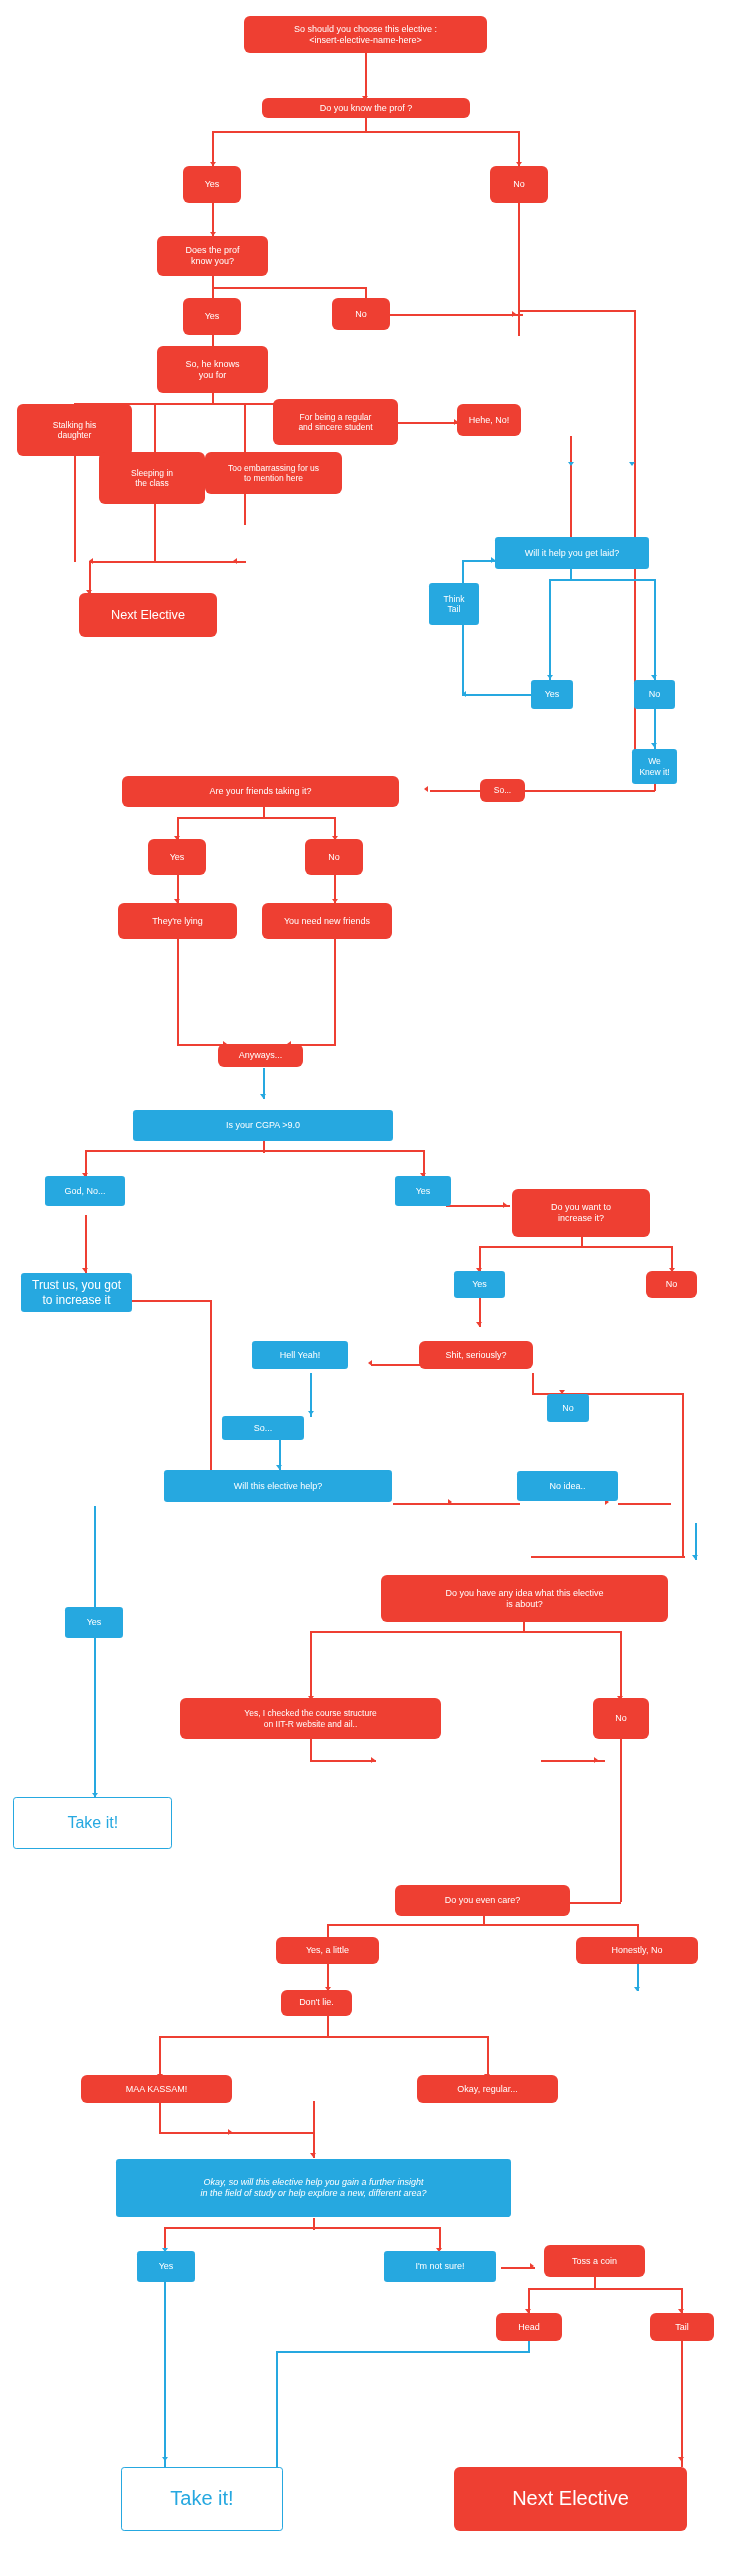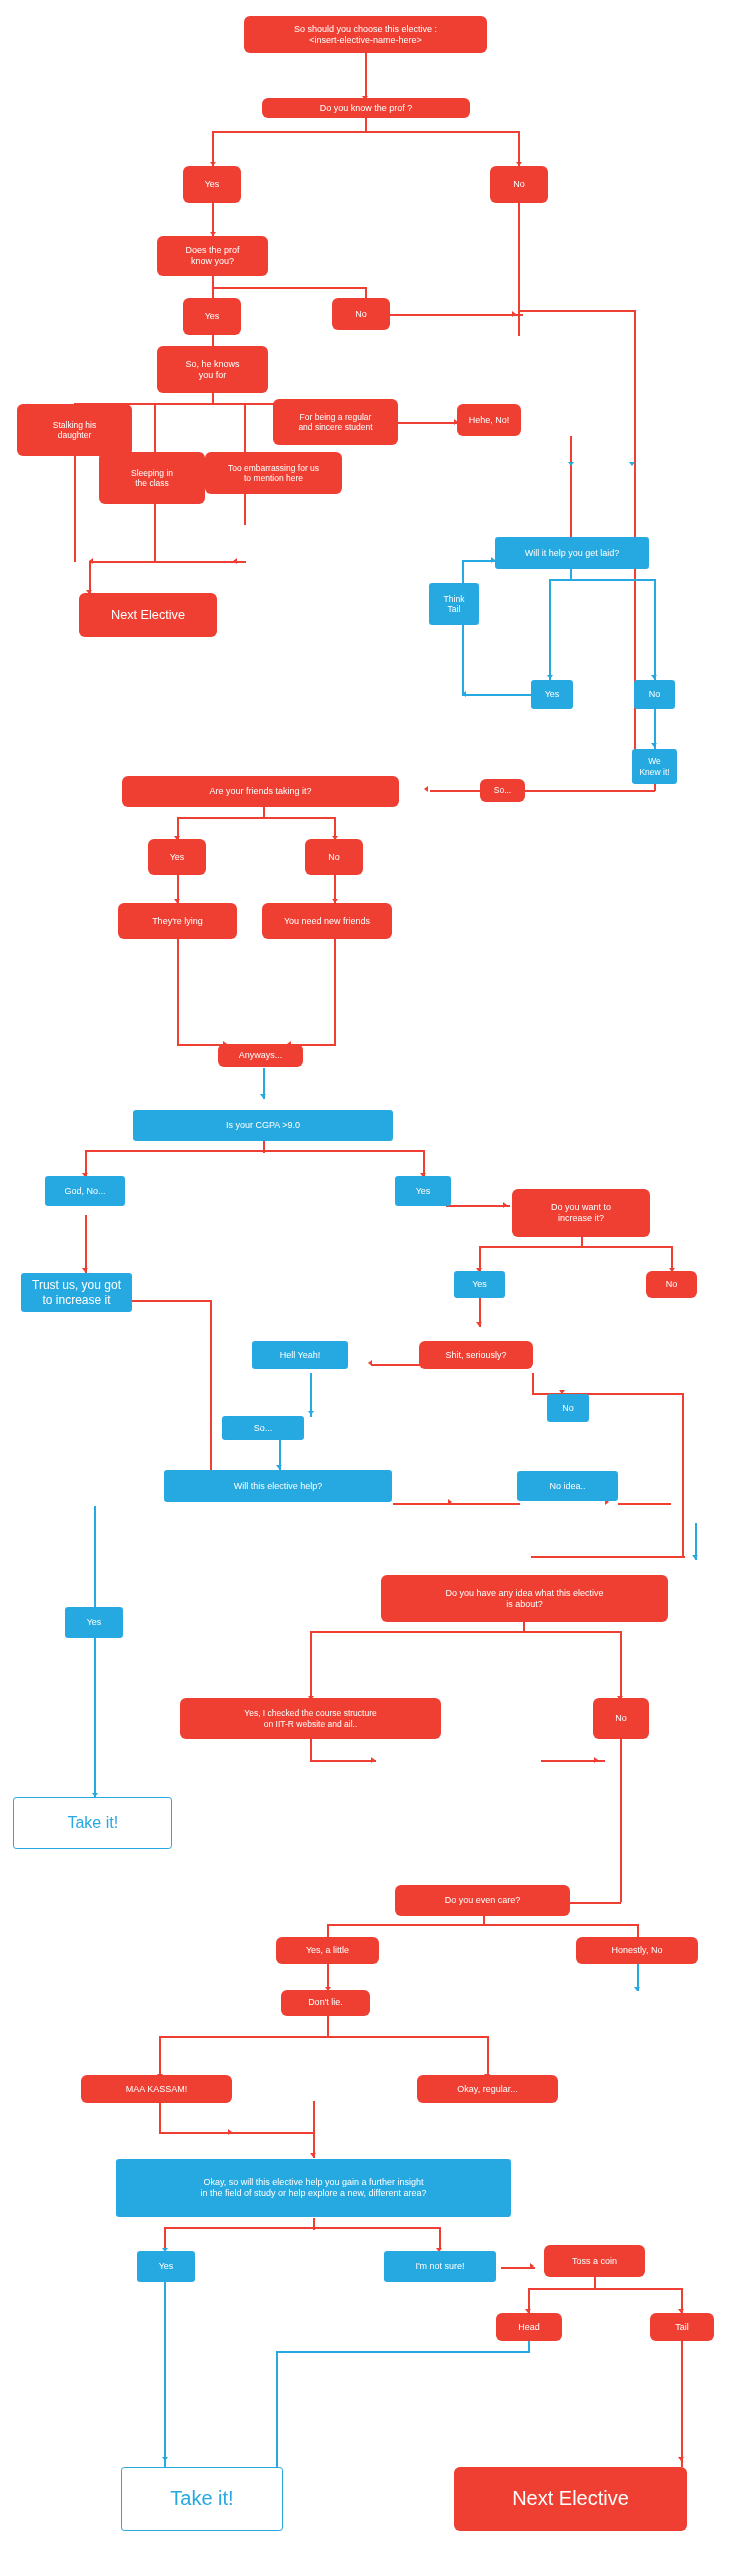--- a/index.html
+++ b/index.html
@@ -338,27 +338,27 @@
   <div class="node red" style="left:593px;top:1698px;width:56px;height:41px;font-size:9px;">No</div>
 
 
   <div class="node outline" style="left:13.3px;top:1797px;width:159px;height:52px;font-size:16px;">Take it!</div>
 
   <div class="node red" style="left:395px;top:1885px;width:175px;height:31px;font-size:9px;">Do you even care?</div>
 
   <div class="node red" style="left:276px;top:1937px;width:103px;height:26.5px;font-size:9px;">Yes, a little</div>
   <div class="node red" style="left:576px;top:1937px;width:122px;height:26.5px;font-size:9px;">Honestly, No</div>
 
-  <div class="node red" style="left:281px;top:1990px;width:89px;height:25.5px;font-size:9px;text-align:center;">Don't lie.</div>
+  <div class="node red" style="left:281px;top:1990px;width:71px;height:25.5px;font-size:9px;text-align:center;">Don't lie.</div>
 
 
   <div class="node red" style="left:81px;top:2075px;width:151px;height:28px;font-size:9px;">MAA KASSAM!</div>
   <div class="node red" style="left:417px;top:2075px;width:141px;height:28px;font-size:9px;">Okay, regular...</div>
 
-  <div class="node blue" style="left:116px;top:2159px;width:395px;height:58px;font-size:9px;white-space:pre-line;">Okay, so will this elective help you gain a further insight
+  <div class="node blue" style="left:116px;top:2159px;width:395px;height:58px;font-size:9px;white-space:pre-line;font-style:italic;">Okay, so will this elective help you gain a further insight
 in the field of study or help explore a new,  different area?</div>
 
   <div class="node blue" style="left:137px;top:2251px;width:58px;height:31px;font-size:9px;">Yes</div>
 
   <div class="node blue" style="left:384px;top:2251px;width:112px;height:31px;font-size:9px;">I'm not sure!</div>
 
   <div class="node red" style="left:544px;top:2245px;width:101px;height:32px;font-size:9px;">Toss a coin</div>
 
   <div class="node red" style="left:496px;top:2313px;width:66px;height:28px;font-size:9px;">Head</div>
   <div class="node red" style="left:650px;top:2313px;width:64px;height:28px;font-size:9px;">Tail</div>

